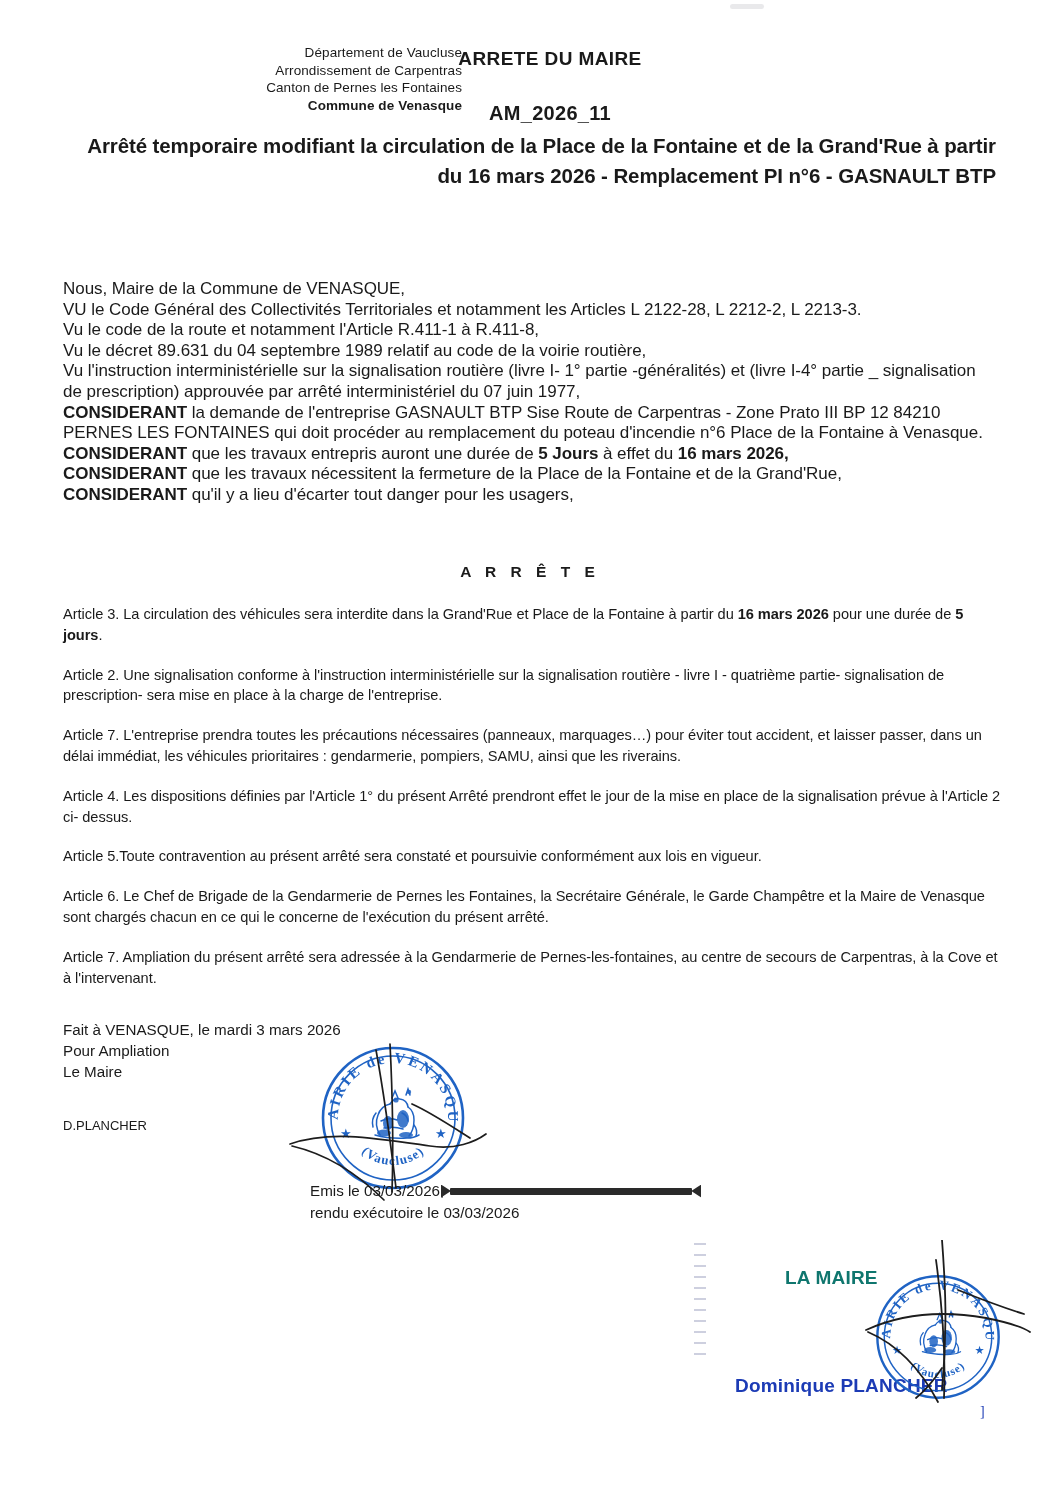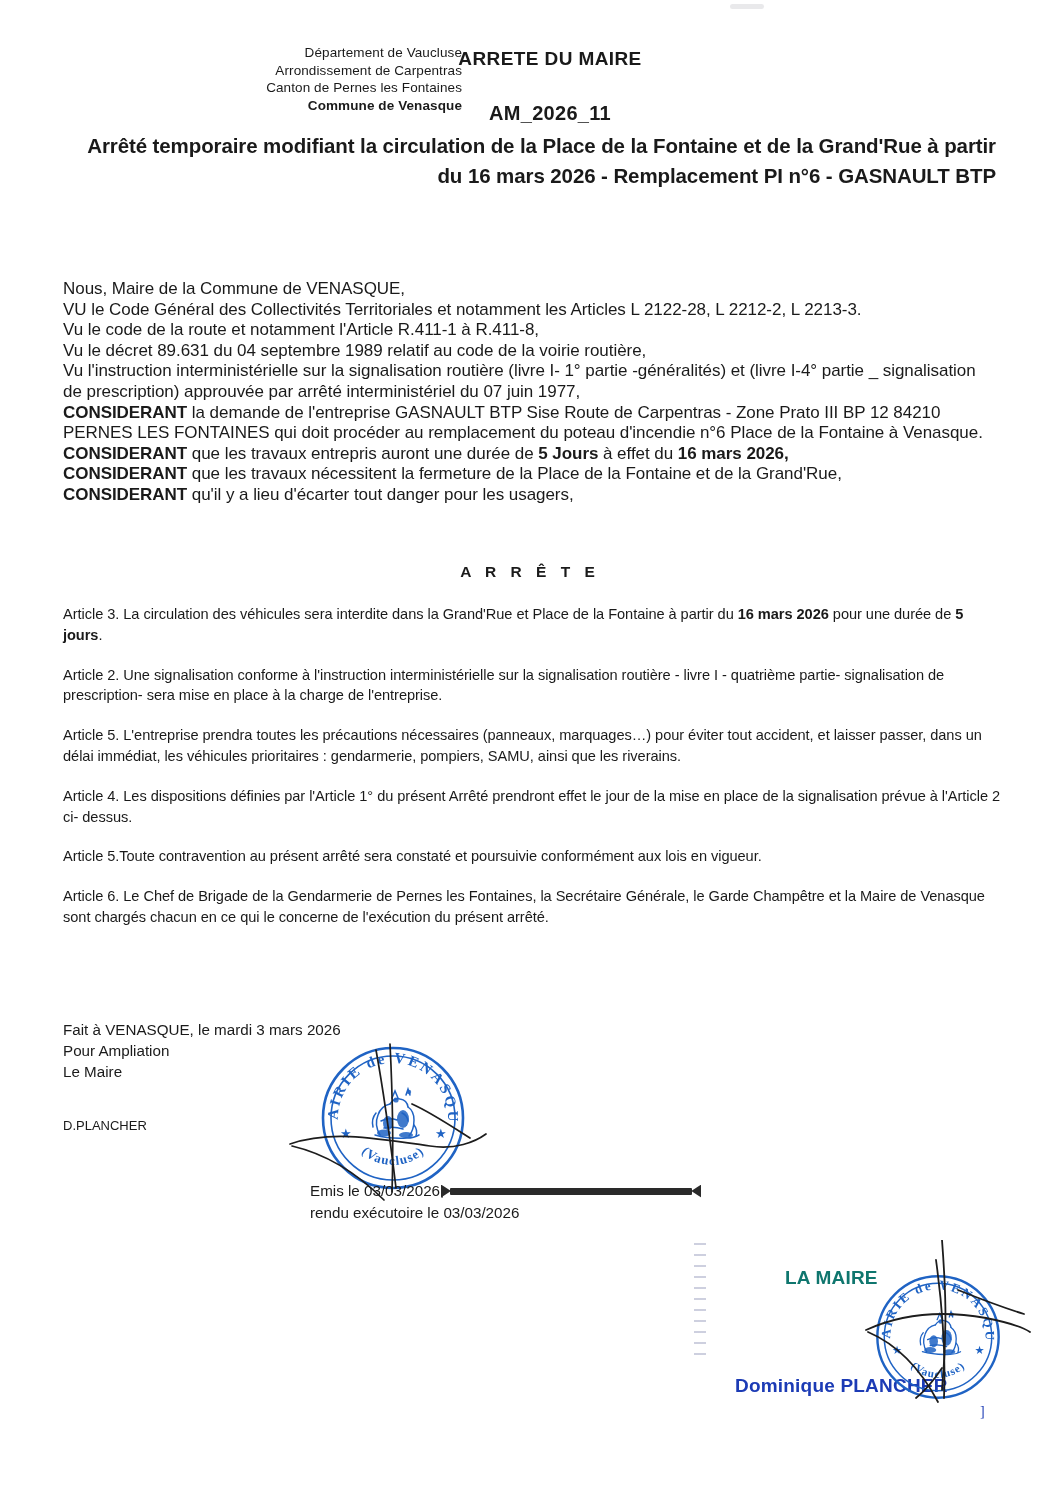--- a/index.html
+++ b/index.html
@@ -245,24 +245,25 @@
 
     <p><b>CONSIDERANT</b><span> qu'il y a lieu d'écarter tout danger pour les usagers,</span></p>
   </div>
 
   <div class="arrete-word">A R R Ê T E</div>
 
   <div class="articles">
     <p><span>Article 3. La circulation des véhicules sera interdite dans la Grand'Rue et Place de la Fontaine à partir du </span><b>16 mars 2026</b><span> pour une durée de </span><b>5 jours</b><span>.</span></p>
 
     <p>Article 2. Une signalisation conforme à l'instruction interministérielle sur la signalisation routière - livre I - quatrième partie- signalisation de prescription- sera mise en place à la charge de l'entreprise.</p>
-    <p>Article 5. L'entreprise prendra toutes les précautions nécessaires (panneaux, marquages…) pour éviter tout accident, et laisser passer, dans un délai immédiat, les véhicules prioritaires : gendarmerie, pompiers, SAMU,  ainsi que les riverains.</p>
+    <p>Article 7. L'entreprise prendra toutes les précautions nécessaires (panneaux, marquages…) pour éviter tout accident, et laisser passer, dans un délai immédiat, les véhicules prioritaires : gendarmerie, pompiers, SAMU,  ainsi que les riverains.</p>
     <p>Article 4. Les dispositions définies par l'Article 1° du présent Arrêté prendront effet le jour de la mise en place de la signalisation prévue à l'Article 2 ci- dessus.</p>
     <p>Article 5.Toute contravention au présent arrêté sera constaté et poursuivie conformément aux lois en vigueur.</p>
     <p>Article 6. Le Chef de Brigade de la Gendarmerie de Pernes les Fontaines, la Secrétaire Générale, le Garde Champêtre et la Maire de Venasque sont chargés chacun en ce qui le concerne de l'exécution du présent arrêté.</p>
+    <p>Article 7. Ampliation du présent arrêté sera adressée  à la Gendarmerie de Pernes-les-fontaines, au centre de secours de Carpentras, à la Cove et à l'intervenant.</p>
   </div>
 
   <div class="sig-block">
     <span class="sline">Fait à VENASQUE, le mardi 3 mars 2026</span>
     <span class="sline">Pour Ampliation</span>
     <span class="sline">Le Maire</span>
   </div>
   <div class="sig-name">D.PLANCHER</div>
 
   <div class="stamp" style="left:318px; top:1043px;">

